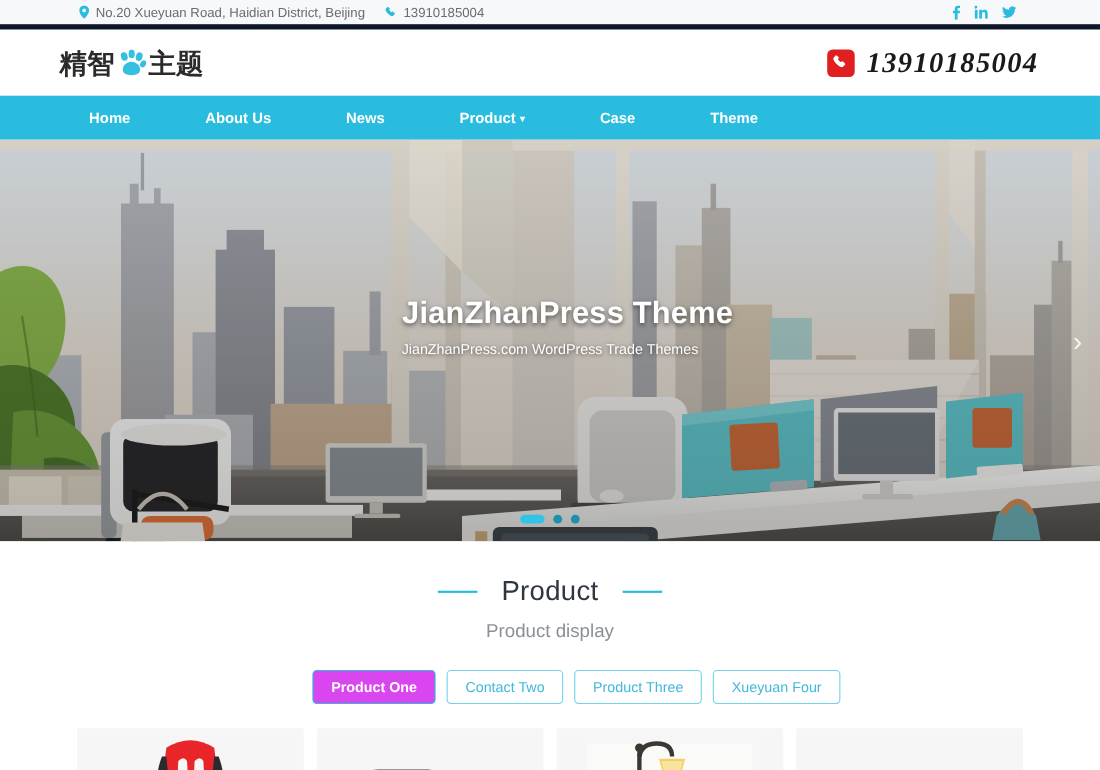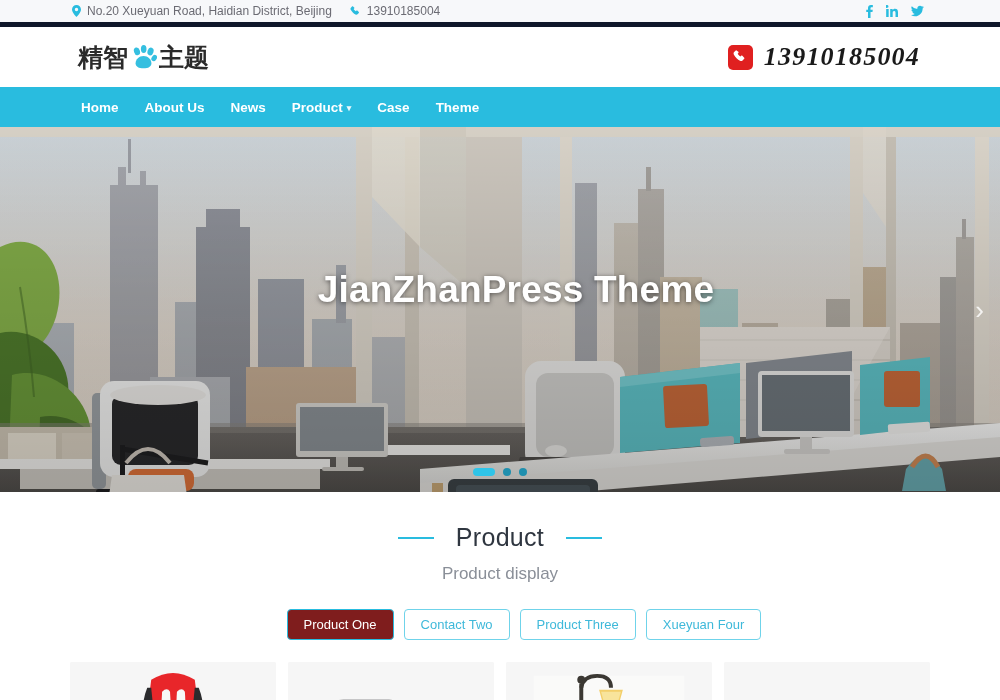--- a/index.html
+++ b/index.html
@@ -17,21 +17,21 @@
   .topbar .left{ display:flex; align-items:center; gap:18px; margin-left:48px; }
   .tb-item{ display:flex; align-items:center; gap:6px; white-space:nowrap; }
   .tb-ico{ color:#29bcdf; display:inline-flex; align-items:center; }
   .topbar .spacer{ flex:1; }
   .socials{ display:flex; align-items:center; gap:13px; margin-right:52px; }
   .soc{ color:#29bcdf; display:inline-flex; align-items:center; justify-content:center; }
 
   
   .header{
     height:60px; background:#ffffff; display:flex; align-items:center;
-    padding:0 32px;
+    padding:0 8px;
   }
   .logo{ display:flex; align-items:center; margin-left:46px; }
   .logo-txt{
     font-family:"DejaVu Sans", sans-serif; font-size:25px; font-weight:700;
     color:#2b2b2b; letter-spacing:0px; line-height:1;
   }
   .paw{ margin:0 2px; display:inline-flex; align-items:center; }
   .header .spacer{ flex:1; }
   .phone{ display:flex; align-items:center; gap:11px; margin-right:48px; }
   .phone-ico{
@@ -41,41 +41,41 @@
   .phone-num{
     font-family:"Liberation Serif", serif; font-style:italic; font-weight:700;
     font-size:26px; color:#1a1a1a; letter-spacing:1.2px;
   }
 
   
   .nav{
     height:40px; background:#29bcdf; display:flex; align-items:center;
     padding:0 24px;
   }
-  .nav-inner{ display:flex; align-items:center; margin-left:46px; }
+  .nav-inner{ display:flex; align-items:center; margin-left:46px;gap:42px; }
   .nav-item{
     color:#ffffff; font-size:13.5px; font-weight:700; padding:0 13px;
     display:flex; align-items:center; gap:4px; cursor:pointer; white-space:nowrap;
     height:40px;
   }
   .nav-item:first-child{ padding-left:11px; }
   .chev{ display:inline-block; font-size:9px; opacity:.9; transform:translateY(1px); }
 
   
   .hero{ position:relative; height:365px; overflow:hidden; background:#cfcac4; }
   .hero-img{ position:absolute; inset:0; }
   .hero-overlay{
     position:absolute; inset:0;
     background:linear-gradient(to bottom, rgba(0,0,0,.04) 0%, rgba(0,0,0,.13) 45%, rgba(0,0,0,.22) 100%);
   }
   .hero-txt{
     position:absolute; left:0; right:0; top:142px; text-align:center; z-index:5;
   }
   .hero-title{
-    color:#fff; font-size:37px; font-weight:700; letter-spacing:.2px;
+    color:#fff; font-size:28px; font-weight:700; letter-spacing:.2px;
     text-shadow:0 1px 5px rgba(0,0,0,.55);
     padding-left:32px;
   }
   .hero-sub{
     color:#fff; font-size:13px; margin-top:9px; font-weight:400;
     text-shadow:0 1px 4px rgba(0,0,0,.6);
   }
   .hero-arrow{
     position:absolute; right:16px; top:50%; transform:translateY(-50%);
     color:rgba(255,255,255,.82); font-size:26px; z-index:6; cursor:pointer;
@@ -93,21 +93,21 @@
   .sec-head{ display:flex; align-items:center; justify-content:center; gap:22px; }
   .sec-dash{ width:36px; height:2px; background:#29bcdf; }
   .sec-title{ font-size:25px; color:#2f3640; font-weight:400; letter-spacing:.3px; }
   .sec-sub{ text-align:center; font-size:17px; color:#8a8f98; margin-top:12px; }
 
   .tabs{ display:flex; justify-content:center; gap:10px; margin-top:25px; }
   .tab{
     border:1px solid #6fd3ea; border-radius:4px; background:#fff; color:#3fb9da;
     font-size:13px; padding:8px 16px; cursor:pointer; line-height:1; white-space:nowrap;
   }
-  .tab.active{ background:#7f1d1d; border-color:#29bcdf; color:#fff; font-weight:400;margin-left:48px; }
+  .tab.active{ background:#d946ef; border-color:#29bcdf; color:#fff; font-weight:700;margin-left:48px; }
 
   .cards{
     display:flex; gap:12px; justify-content:center; margin-top:22px; padding:0 70px;
   }
   .card{
     width:208px; height:120px; background:#f5f5f5; border-radius:2px;
     overflow:hidden; position:relative; cursor:pointer;
   }
   .card-img{ position:absolute; inset:0; }
 </style>
@@ -370,20 +370,21 @@
 
     <path d="M120 360 l0 0" fill="none"></path>
     <path d="M126 336 q22 -28 44 0" stroke="#cfc7bd" stroke-width="4" fill="none"></path>
     <path d="M112 348 l72 0 6 42 -84 0 z" fill="#efece6"></path>
   </svg>
 
   <div class="hero-overlay"></div>
 
   <div class="hero-txt">
     <div class="hero-title">JianZhanPress Theme</div>
+    <div class="hero-sub">JianZhanPress.com WordPress Trade Themes</div>
   </div>
 
   <div class="hero-arrow">›</div>
 
   <div class="dots">
     <span class="dot active"></span>
     <span class="dot"></span>
     <span class="dot"></span>
   </div>
 </div>

